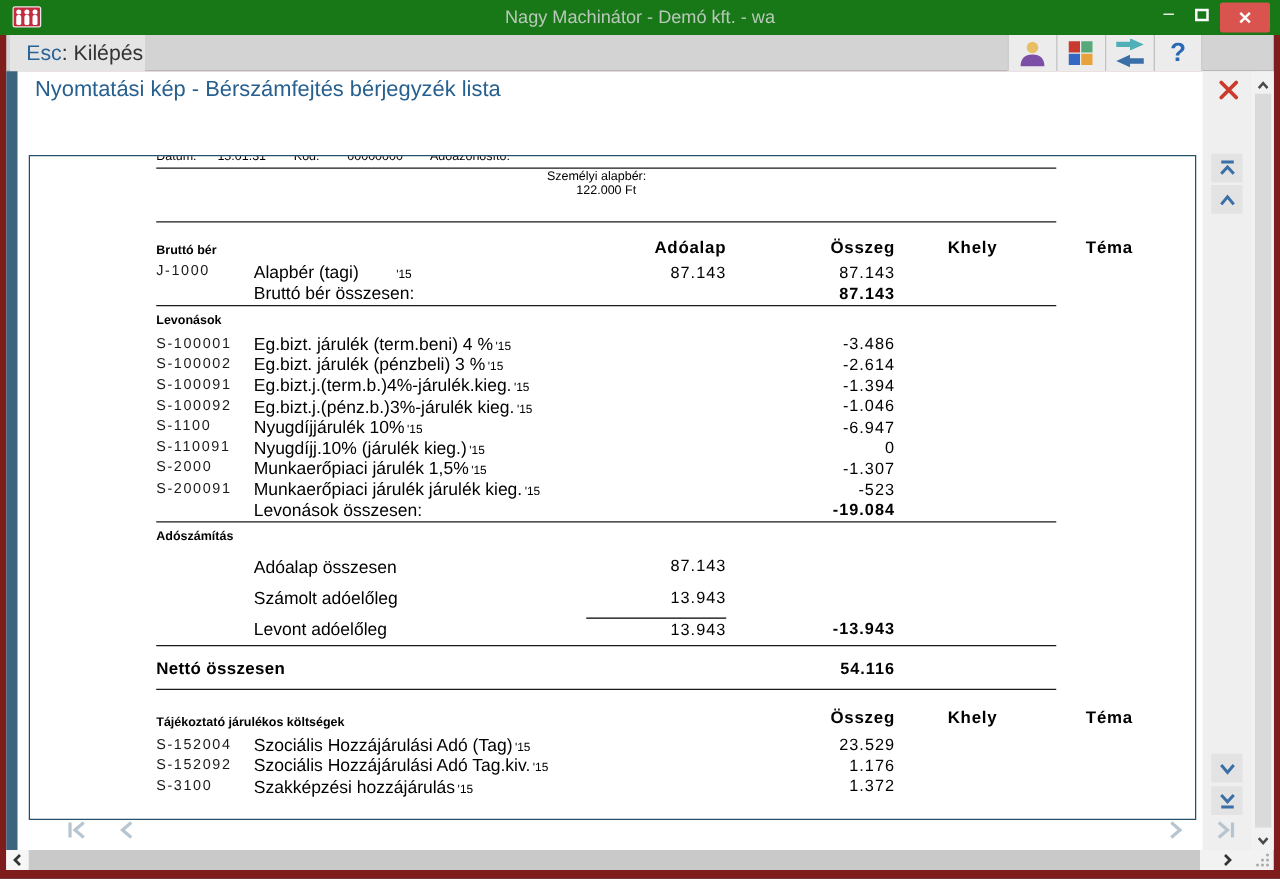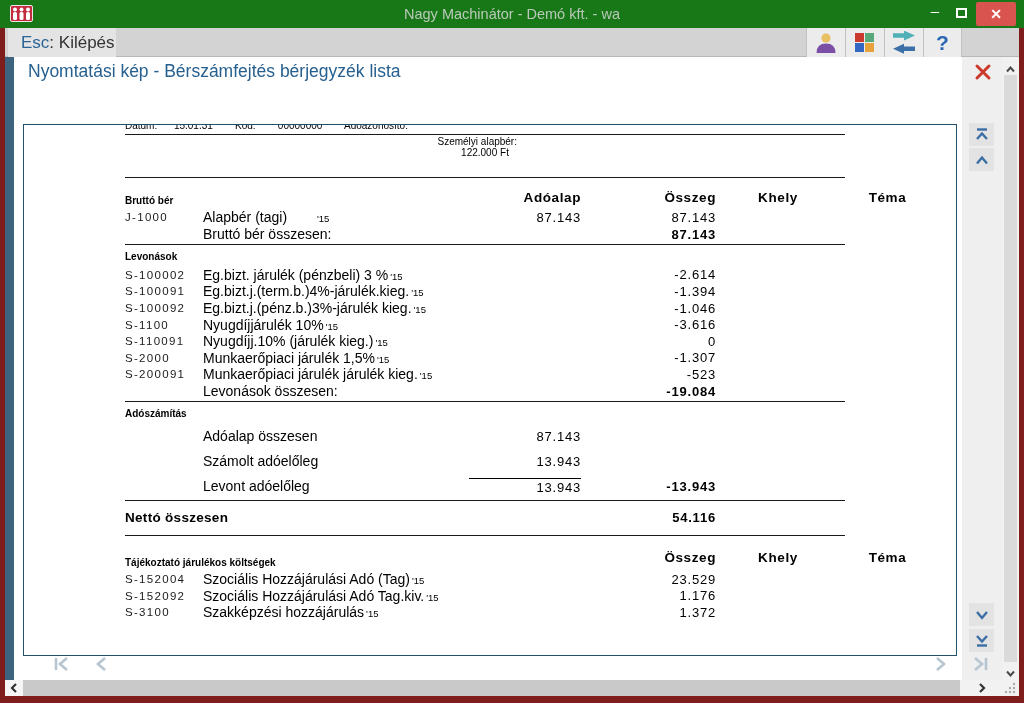--- a/index.html
+++ b/index.html
@@ -174,20 +174,28 @@
             <span class="c-code"></span>
             <span class="c-desc"><span class="d">Bruttó bér összesen:</span></span>
             <span class="c-num c-adoalap"></span>
             <span class="c-num c-osszeg b">87.143</span>
             <span class="c-khely"></span>
             <span class="c-tema"></span>
           </div>
           <div class="row hline"></div>
           <div class="row seclabel"><span class="sec-label">Levonások</span></div>
           <div class="row item grid">
+            <span class="c-code">S-100001</span>
+            <span class="c-desc"><span class="d">Eg.bizt. járulék (term.beni) 4 %</span><span class="y">'15</span></span>
+            <span class="c-num c-adoalap"></span>
+            <span class="c-num c-osszeg">-3.486</span>
+            <span class="c-khely"></span>
+            <span class="c-tema"></span>
+          </div>
+          <div class="row item grid">
             <span class="c-code">S-100002</span>
             <span class="c-desc"><span class="d">Eg.bizt. járulék (pénzbeli)  3 %</span><span class="y">'15</span></span>
             <span class="c-num c-adoalap"></span>
             <span class="c-num c-osszeg">-2.614</span>
             <span class="c-khely"></span>
             <span class="c-tema"></span>
           </div>
           <div class="row item grid">
             <span class="c-code">S-100091</span>
             <span class="c-desc"><span class="d">Eg.bizt.j.(term.b.)4%-járulék.kieg.</span><span class="y">'15</span></span>
@@ -201,21 +209,21 @@
             <span class="c-desc"><span class="d">Eg.bizt.j.(pénz.b.)3%-járulék kieg.</span><span class="y">'15</span></span>
             <span class="c-num c-adoalap"></span>
             <span class="c-num c-osszeg">-1.046</span>
             <span class="c-khely"></span>
             <span class="c-tema"></span>
           </div>
           <div class="row item grid">
             <span class="c-code">S-1100</span>
             <span class="c-desc"><span class="d">Nyugdíjjárulék 10%</span><span class="y">'15</span></span>
             <span class="c-num c-adoalap"></span>
-            <span class="c-num c-osszeg">-3.616</span>
+            <span class="c-num c-osszeg">-6.947</span>
             <span class="c-khely"></span>
             <span class="c-tema"></span>
           </div>
           <div class="row item grid">
             <span class="c-code">S-110091</span>
             <span class="c-desc"><span class="d">Nyugdíjj.10% (járulék kieg.)</span><span class="y">'15</span></span>
             <span class="c-num c-adoalap"></span>
             <span class="c-num c-osszeg">0</span>
             <span class="c-khely"></span>
             <span class="c-tema"></span>

